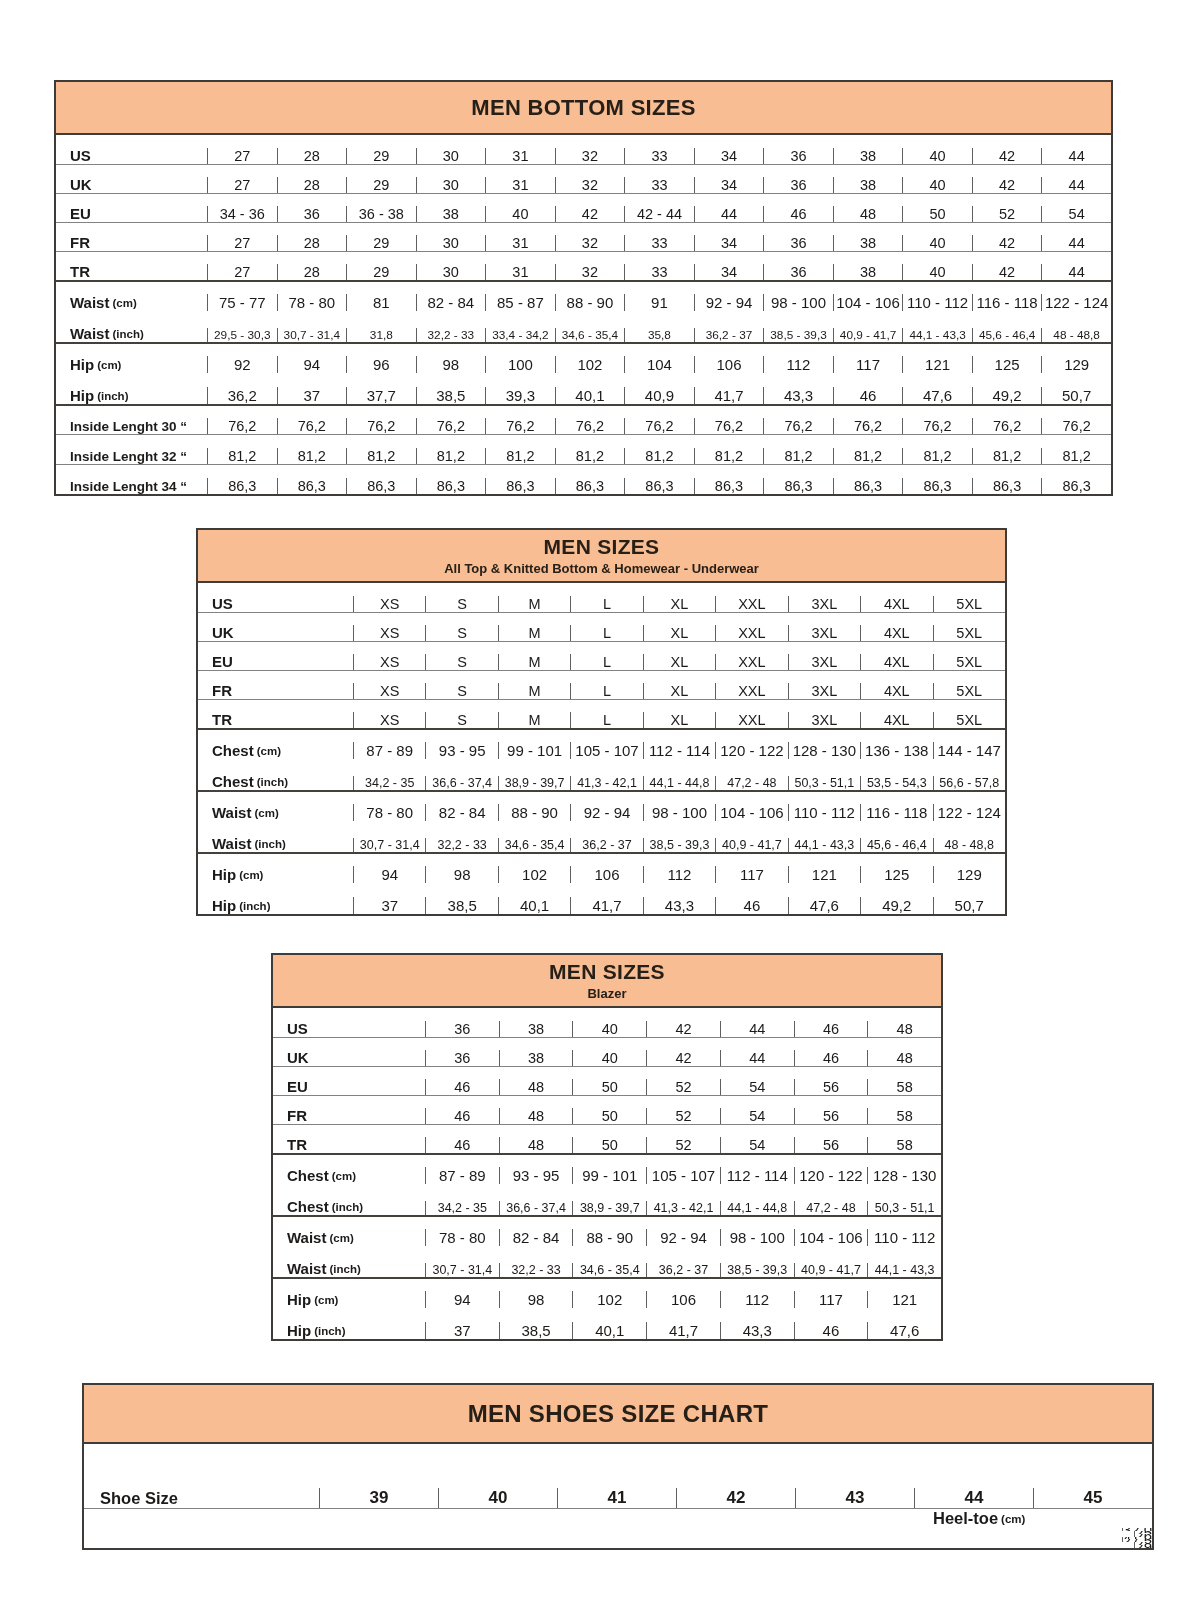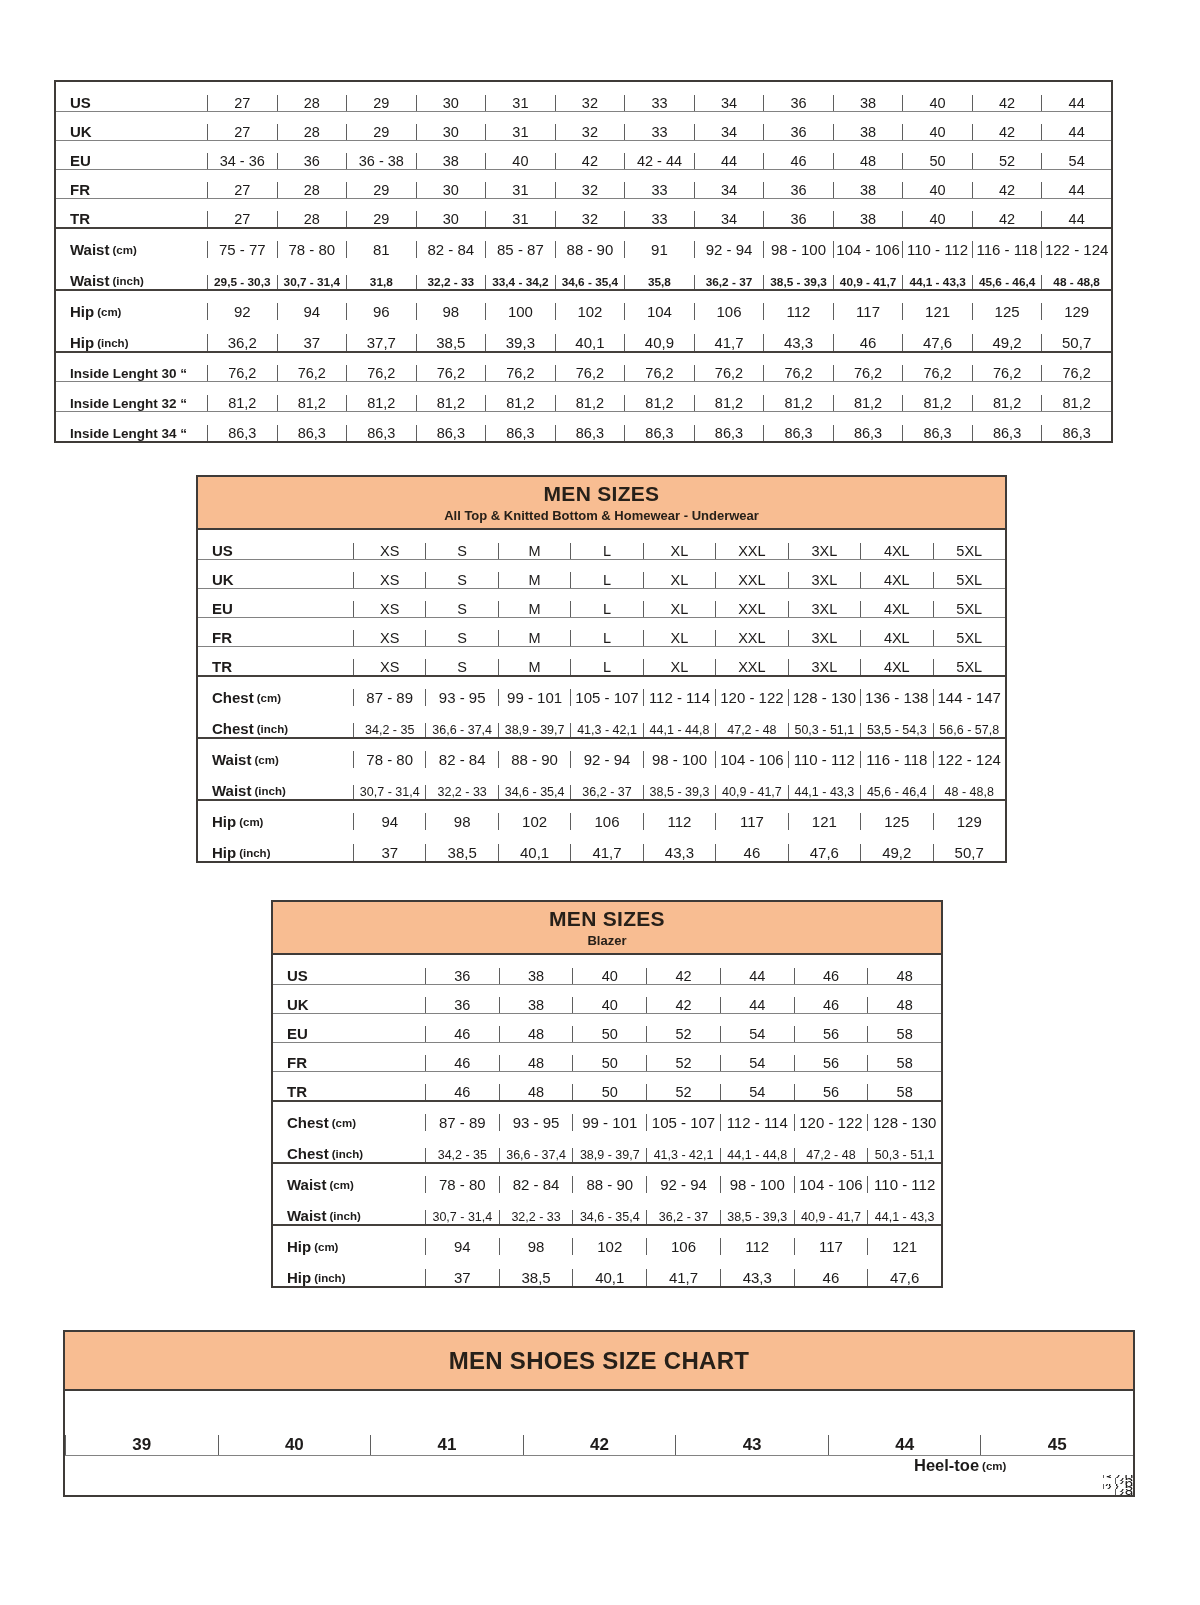--- a/index.html
+++ b/index.html
@@ -68,45 +68,48 @@
   .row-shoe{height:64px;font-size:17px;}
   .row-shoe .vcell{font-weight:bold;}
   .row-heel{height:40px;font-size:15px;flex-direction:column;}
   .row-shoe .label-cell,.row-heel .label-cell{font-size:16.5px;}
 
   
   .table-men-bottom-sizes{margin-left:54px;margin-top:80px;width:1059px;}
   .table-men-bottom-sizes .tbl-header{height:53px;}
   .table-men-bottom-sizes .tbl-title{font-size:22px;}
   .table-men-bottom-sizes .label-cell{width:151px;}
-  .table-men-bottom-sizes .row-inch .vcell{font-size:11.8px;font-weight:bold;}
+  .table-men-bottom-sizes .row-inch .vcell{font-size:11.8px;}
 
   
   .table-men-top-sizes{margin-left:196px;margin-top:32px;width:811px;}
   .table-men-top-sizes .tbl-header{height:53px;}
   .table-men-top-sizes .tbl-title{font-size:21px;}
   .table-men-top-sizes .label-cell{width:155px;}
 
   
   .table-men-blazer-sizes{margin-left:271px;margin-top:37px;width:672px;}
   .table-men-blazer-sizes .tbl-header{height:53px;}
   .table-men-blazer-sizes .tbl-title{font-size:21px;}
   .table-men-blazer-sizes .label-cell{width:152px;}
 
   
-  .table-men-shoes-size-chart{margin-left:63px;margin-top:42px;width:1072px;}
+  .table-men-shoes-size-chart{margin-left:82px;margin-top:42px;width:1072px;}
   .table-men-shoes-size-chart .tbl-header{height:59px;}
   .table-men-shoes-size-chart .tbl-title{font-size:24px;}
   .table-men-shoes-size-chart .label-cell{width:235px;padding-left:16px;}
 </style>
 </head>
 <body>
 
 <div id="tables-root">
     <div class="size-table table-men-bottom-sizes">
+      <div class="tbl-header" style="background: rgb(248, 189, 146);">
+        <div class="tbl-title">MEN BOTTOM SIZES</div>
+      </div>
       <div class="trow row-size sep-none">
         <div class="cell label-cell">
           <span class="label-main">US</span>
         </div>
         <div class="cell vcell">27</div>
         <div class="cell vcell">28</div>
         <div class="cell vcell">29</div>
         <div class="cell vcell">30</div>
         <div class="cell vcell">31</div>
         <div class="cell vcell">32</div>
@@ -629,20 +632,23 @@
         <div class="cell vcell">43,3</div>
         <div class="cell vcell">46</div>
         <div class="cell vcell">47,6</div>
       </div>
     </div>
     <div class="size-table table-men-shoes-size-chart">
       <div class="tbl-header" style="background: rgb(248, 189, 146);">
         <div class="tbl-title">MEN SHOES SIZE CHART</div>
       </div>
       <div class="trow row-shoe sep-none">
+        <div class="cell label-cell">
+          <span class="label-main">Shoe Size</span>
+        </div>
         <div class="cell vcell">39</div>
         <div class="cell vcell">40</div>
         <div class="cell vcell">41</div>
         <div class="cell vcell">42</div>
         <div class="cell vcell">43</div>
         <div class="cell vcell">44</div>
         <div class="cell vcell">45</div>
       </div>
       <div class="trow row-heel sep-light">
         <div class="cell label-cell">

